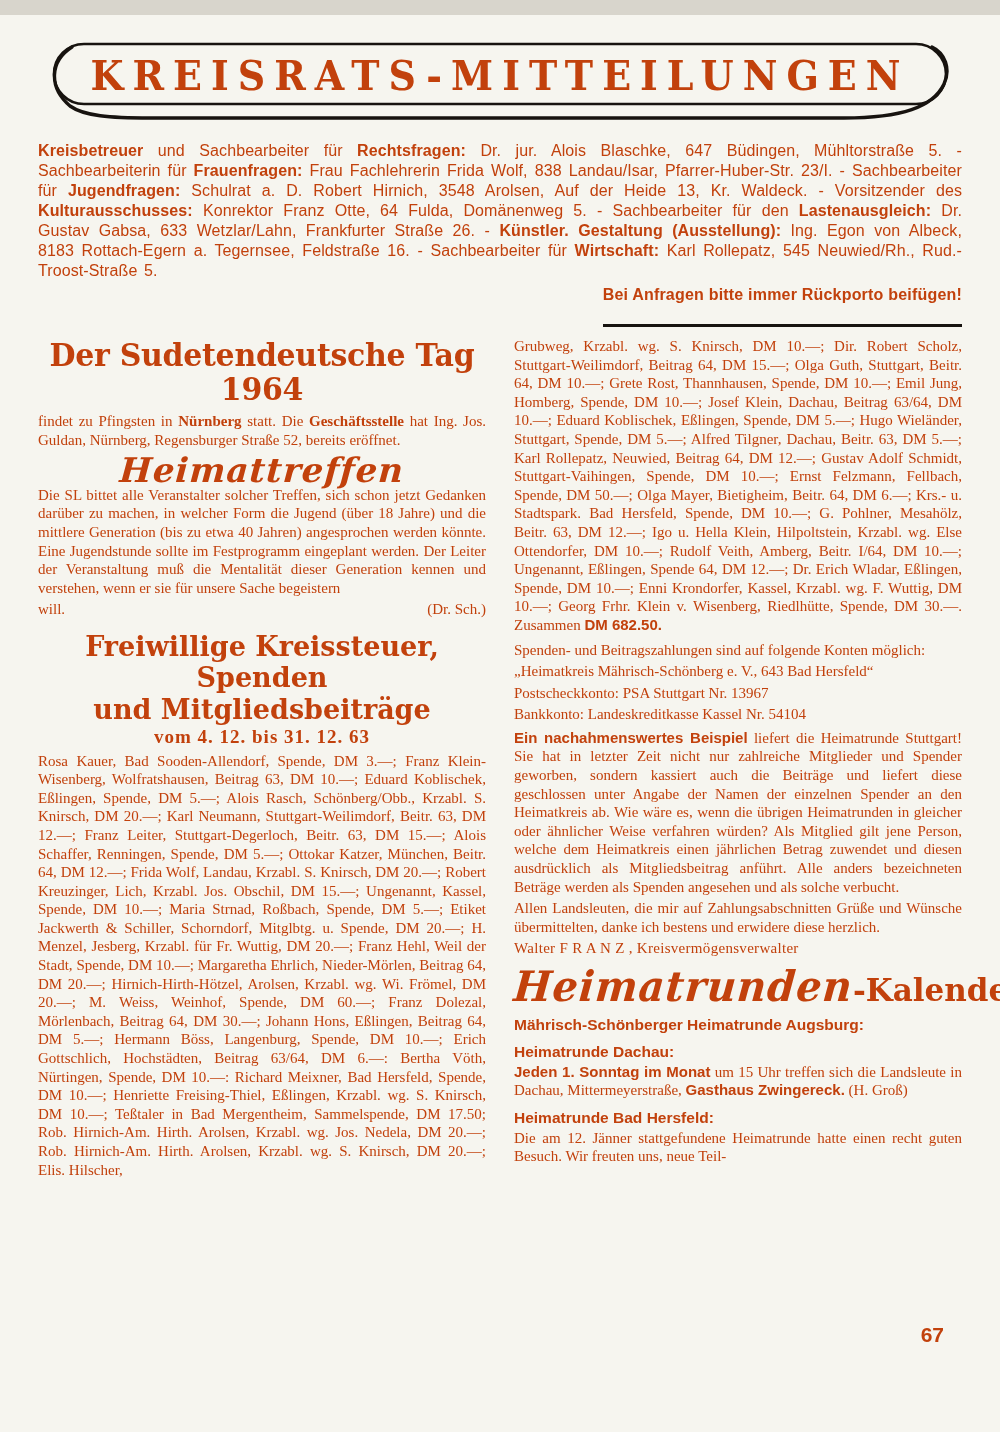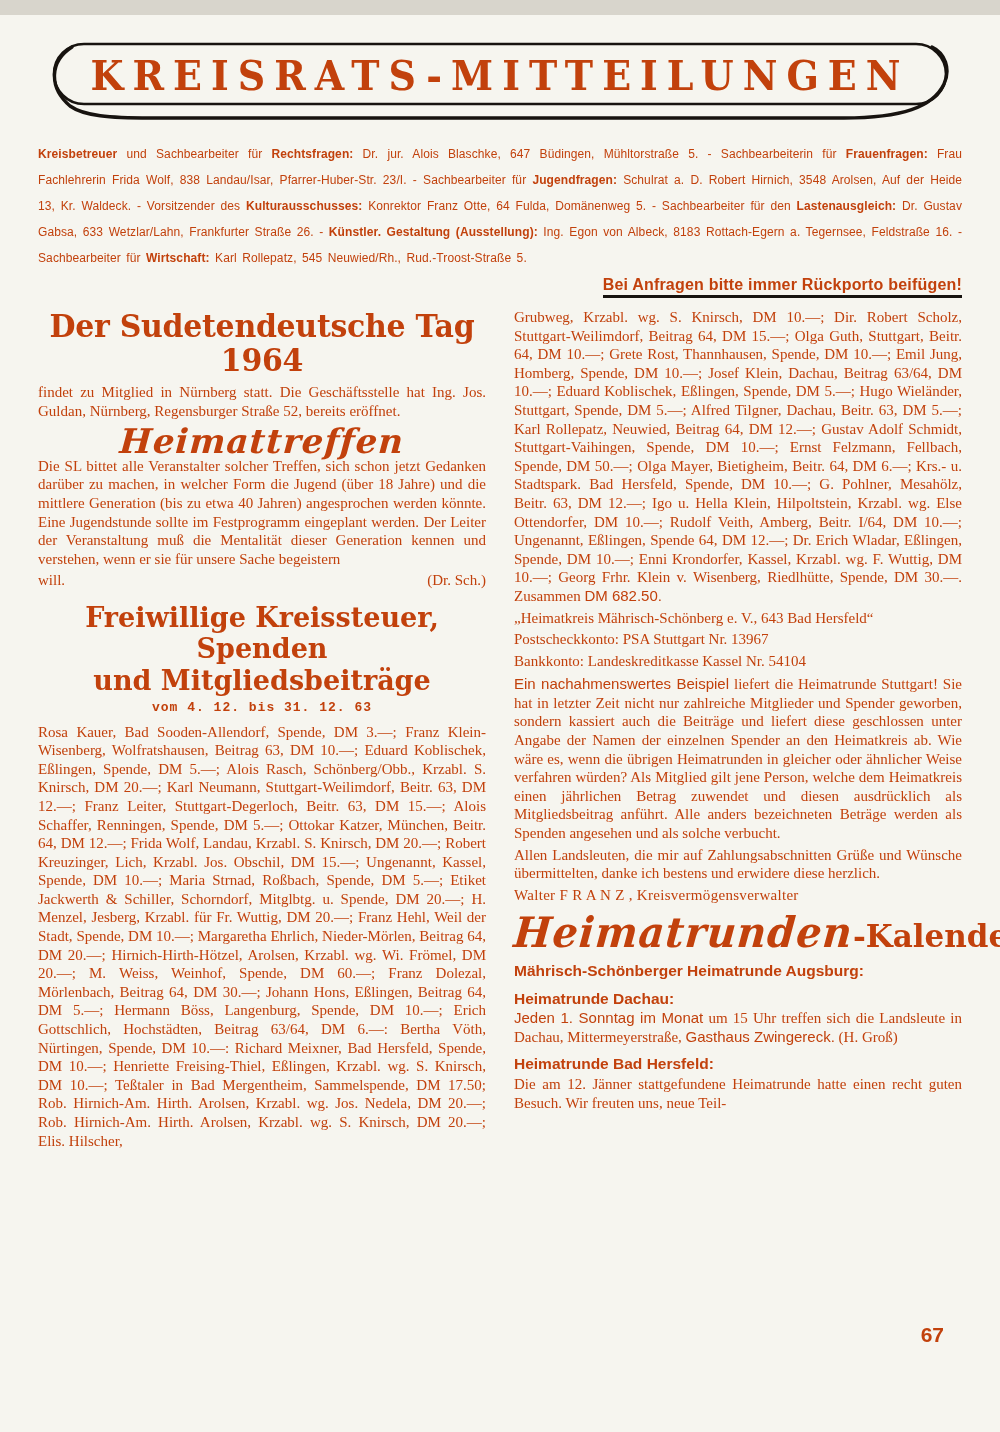--- a/index.html
+++ b/index.html
@@ -17,56 +17,56 @@
     position:absolute; left:0; top:8px; width:100%; height:56px;
     display:flex; align-items:center; justify-content:center;
     font-family:"DejaVu Serif", serif; font-weight:700;
     font-size:38px; letter-spacing:9px; white-space:nowrap;
     transform:scaleY(1.08);
   }
 
   
   .masthead{
     font-family:"Liberation Sans", sans-serif;
-    font-size:12px; line-height:26px; text-align:justify;
+    font-size:16px; line-height:20px; text-align:justify;
     letter-spacing:.1px; word-spacing:2px;
   }
   .masthead .seg-b{font-weight:700;}
   .masthead-note-row{text-align:right; margin:5px 0 10px;}
   .masthead-note{
     display:inline-block; font-family:"Liberation Sans", sans-serif;
     font-weight:700; font-size:16px; letter-spacing:.2px;
-    border-bottom:3.5px solid #17130f; padding-bottom:1px;
+    border-bottom:3.5px solid #17130f; padding-bottom:20px;
   }
 
   
   .cols{display:flex; gap:28px;}
   .col{width:448px; font-size:15px; line-height:18.6px; text-align:justify;}
   .col p{margin:0 0 3px;}
-  .seg-b{font-weight:400;}
+  .seg-b{font-weight:700;}
   .seg-s{font-family:"Liberation Sans", sans-serif;}
 
   .headline{
     font-family:"DejaVu Serif", serif; font-weight:700; text-align:center;
     font-size:30px; line-height:33px; letter-spacing:-.3px; margin:2px 0 7px;
     transform:scaleY(1.05);
   }
   .headline2{
     font-family:"DejaVu Serif", serif; font-weight:700; text-align:center;
     font-size:27px; line-height:30px; margin:14px 0 5px; transform:scaleY(1.05);
   }
   .headline2 span{display:block;}
   .script-head{
     font-family:"DejaVu Serif", serif; font-style:italic; font-weight:700;
     text-align:center; font-size:34px; margin:12px 0 6px;
     transform:skewX(-4deg); letter-spacing:1px;
   }
   .sub-date{
-    font-family:Liberation Mono, monospace; font-weight:700;
-    text-align:center; font-size:13px; letter-spacing:1px; margin:4px 0 5px;
+    font-family:Liberation Serif, serif; font-weight:700;
+    text-align:center; font-size:19px; letter-spacing:1px; margin:4px 0 5px;
   }
   .byline-row{display:flex; justify-content:space-between; margin-bottom:4px;}
 
   .hang{padding-left:26px; text-indent:-26px;}
 
   .sig-line{text-align:left; margin:2px 0 6px; letter-spacing:.3px;}
 
   .kal-head{
     text-align:center; margin:20px 0 10px; white-space:nowrap;
     transform:scaleY(1.05);
@@ -104,40 +104,41 @@
 
     <div class="masthead"><span class="seg-b ">Kreisbetreuer </span><span class="">und Sachbearbeiter für </span><span class="seg-b ">Rechtsfragen:</span><span class=""> Dr. jur. Alois Blaschke, 647 Büdingen, Mühltorstraße 5. - Sachbearbeiterin für </span><span class="seg-b ">Frauenfragen:</span><span class=""> Frau Fachlehrerin Frida Wolf, 838 Landau/Isar, Pfarrer-Huber-Str. 23/I. - Sachbearbeiter für </span><span class="seg-b ">Jugendfragen:</span><span class=""> Schulrat a. D. Robert Hirnich, 3548 Arolsen, Auf der Heide 13, Kr. Waldeck. - Vorsitzender des </span><span class="seg-b ">Kulturausschusses:</span><span class=""> Konrektor Franz Otte, 64 Fulda, Domänenweg 5. - Sachbearbeiter für den </span><span class="seg-b ">Lastenausgleich:</span><span class=""> Dr. Gustav Gabsa, 633 Wetzlar/Lahn, Frankfurter Straße 26. - </span><span class="seg-b ">Künstler. Gestaltung (Ausstellung):</span><span class=""> Ing. Egon von Albeck, 8183 Rottach-Egern a. Tegernsee, Feldstraße 16. - Sachbearbeiter für </span><span class="seg-b ">Wirtschaft:</span><span class=""> Karl Rollepatz, 545 Neuwied/Rh., Rud.-Troost-Straße 5.</span></div>
     <div class="masthead-note-row">
       <span class="masthead-note">Bei Anfragen bitte immer Rückporto beifügen!</span>
     </div>
 
     <div class="cols">
 
       <div class="col">
         <div class="headline">Der Sudetendeutsche Tag 1964</div>
-        <p><span class="">findet zu Mitglied in </span><span class="seg-b ">Nürnberg</span><span class=""> statt. Die </span><span class="seg-b ">Geschäftsstelle</span><span class=""> hat Ing. Jos. Guldan, Nürnberg, Regensburger Straße 52, bereits eröffnet.</span></p>
+        <p><span class="">findet zu Pfingsten in </span><span class="seg-b ">Nürnberg</span><span class=""> statt. Die </span><span class="seg-b ">Geschäftsstelle</span><span class=""> hat Ing. Jos. Guldan, Nürnberg, Regensburger Straße 52, bereits eröffnet.</span></p>
 
         <div class="script-head">Heimattreffen</div>
         <p>Die SL bittet alle Veranstalter solcher Treffen, sich schon jetzt Gedanken darüber zu machen, in welcher Form die Jugend (über 18 Jahre) und die mittlere Generation (bis zu etwa 40 Jahren) angesprochen werden könnte. Eine Jugendstunde sollte im Festprogramm eingeplant werden. Der Leiter der Veranstaltung muß die Mentalität dieser Generation kennen und verstehen, wenn er sie für unsere Sache begeistern</p>
         <div class="byline-row">
           <span>will.</span>
           <span>(Dr. Sch.)</span>
         </div>
 
         <div class="headline2">
           <span>Freiwillige Kreissteuer, Spenden</span>
           <span>und Mitgliedsbeiträge</span>
         </div>
         <div class="sub-date">vom 4. 12. bis 31. 12. 63</div>
         <p>Rosa Kauer, Bad Sooden-Allendorf, Spende, DM 3.—; Franz Klein-Wisenberg, Wolfratshausen, Beitrag 63, DM 10.—; Eduard Koblischek, Eßlingen, Spende, DM 5.—; Alois Rasch, Schönberg/Obb., Krzabl. S. Knirsch, DM 20.—; Karl Neumann, Stuttgart-Weilimdorf, Beitr. 63, DM 12.—; Franz Leiter, Stuttgart-Degerloch, Beitr. 63, DM 15.—; Alois Schaffer, Renningen, Spende, DM 5.—; Ottokar Katzer, München, Beitr. 64, DM 12.—; Frida Wolf, Landau, Krzabl. S. Knirsch, DM 20.—; Robert Kreuzinger, Lich, Krzabl. Jos. Obschil, DM 15.—; Ungenannt, Kassel, Spende, DM 10.—; Maria Strnad, Roßbach, Spende, DM 5.—; Etiket Jackwerth &amp; Schiller, Schorndorf, Mitglbtg. u. Spende, DM 20.—; H. Menzel, Jesberg, Krzabl. für Fr. Wuttig, DM 20.—; Franz Hehl, Weil der Stadt, Spende, DM 10.—; Margaretha Ehrlich, Nieder-Mörlen, Beitrag 64, DM 20.—; Hirnich-Hirth-Hötzel, Arolsen, Krzabl. wg. Wi. Frömel, DM 20.—; M. Weiss, Weinhof, Spende, DM 60.—; Franz Dolezal, Mörlenbach, Beitrag 64, DM 30.—; Johann Hons, Eßlingen, Beitrag 64, DM 5.—; Hermann Böss, Langenburg, Spende, DM 10.—; Erich Gottschlich, Hochstädten, Beitrag 63/64, DM 6.—: Bertha Vöth, Nürtingen, Spende, DM 10.—: Richard Meixner, Bad Hersfeld, Spende, DM 10.—; Henriette Freising-Thiel, Eßlingen, Krzabl. wg. S. Knirsch, DM 10.—; Teßtaler in Bad Mergentheim, Sammelspende, DM 17.50; Rob. Hirnich-Am. Hirth. Arolsen, Krzabl. wg. Jos. Nedela, DM 20.—; Rob. Hirnich-Am. Hirth. Arolsen, Krzabl. wg. S. Knirsch, DM 20.—; Elis. Hilscher,</p>
       </div>
 
       <div class="col">
         <p><span class="">Grubweg, Krzabl. wg. S. Knirsch, DM 10.—; Dir. Robert Scholz, Stuttgart-Weilimdorf, Beitrag 64, DM 15.—; Olga Guth, Stuttgart, Beitr. 64, DM 10.—; Grete Rost, Thannhausen, Spende, DM 10.—; Emil Jung, Homberg, Spende, DM 10.—; Josef Klein, Dachau, Beitrag 63/64, DM 10.—; Eduard Koblischek, Eßlingen, Spende, DM 5.—; Hugo Wieländer, Stuttgart, Spende, DM 5.—; Alfred Tilgner, Dachau, Beitr. 63, DM 5.—; Karl Rollepatz, Neuwied, Beitrag 64, DM 12.—; Gustav Adolf Schmidt, Stuttgart-Vaihingen, Spende, DM 10.—; Ernst Felzmann, Fellbach, Spende, DM 50.—; Olga Mayer, Bietigheim, Beitr. 64, DM 6.—; Krs.- u. Stadtspark. Bad Hersfeld, Spende, DM 10.—; G. Pohlner, Mesahölz, Beitr. 63, DM 12.—; Igo u. Hella Klein, Hilpoltstein, Krzabl. wg. Else Ottendorfer, DM 10.—; Rudolf Veith, Amberg, Beitr. I/64, DM 10.—; Ungenannt, Eßlingen, Spende 64, DM 12.—; Dr. Erich Wladar, Eßlingen, Spende, DM 10.—; Enni Krondorfer, Kassel, Krzabl. wg. F. Wuttig, DM 10.—; Georg Frhr. Klein v. Wisenberg, Riedlhütte, Spende, DM 30.—. Zusammen </span><span class="seg-b seg-s">DM 682.50.</span></p>
 
+        <p style="margin-top:6px">Spenden- und Beitragszahlungen sind auf folgende Konten möglich:</p>
         <p class="hang">„Heimatkreis Mährisch-Schönberg e. V., 643 Bad Hersfeld“</p>
         <p>Postscheckkonto: PSA Stuttgart Nr. 13967</p>
         <p>Bankkonto: Landeskreditkasse Kassel Nr. 54104</p>
 
         <p style="margin-top:5px"><span class="seg-b seg-s">Ein nachahmenswertes Beispiel</span><span class=""> liefert die Heimatrunde Stuttgart! Sie hat in letzter Zeit nicht nur zahlreiche Mitglieder und Spender geworben, sondern kassiert auch die Beiträge und liefert diese geschlossen unter Angabe der Namen der einzelnen Spender an den Heimatkreis ab. Wie wäre es, wenn die übrigen Heimatrunden in gleicher oder ähnlicher Weise verfahren würden? Als Mitglied gilt jene Person, welche dem Heimatkreis einen jährlichen Betrag zuwendet und diesen ausdrücklich als Mitgliedsbeitrag anführt. Alle anders bezeichneten Beträge werden als Spenden angesehen und als solche verbucht.</span></p>
         <p>Allen Landsleuten, die mir auf Zahlungsabschnitten Grüße und Wünsche übermittelten, danke ich bestens und erwidere diese herzlich.</p>
         <div class="sig-line">Walter  F R A N Z ,   Kreisvermögensverwalter</div>
 
         <div class="kal-head">
           <span class="kal-script">Heimatrunden</span><span class="kal-rest">-Kalender</span>

